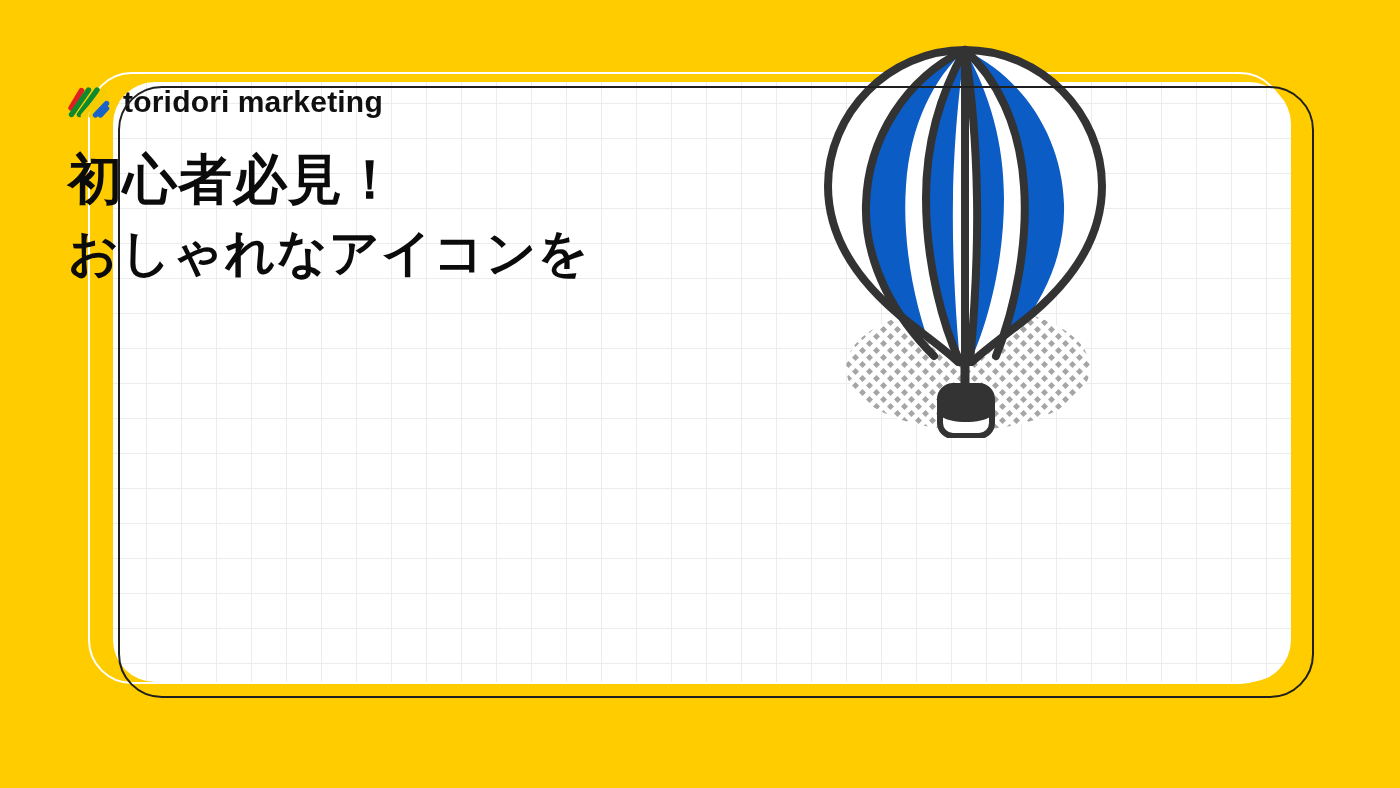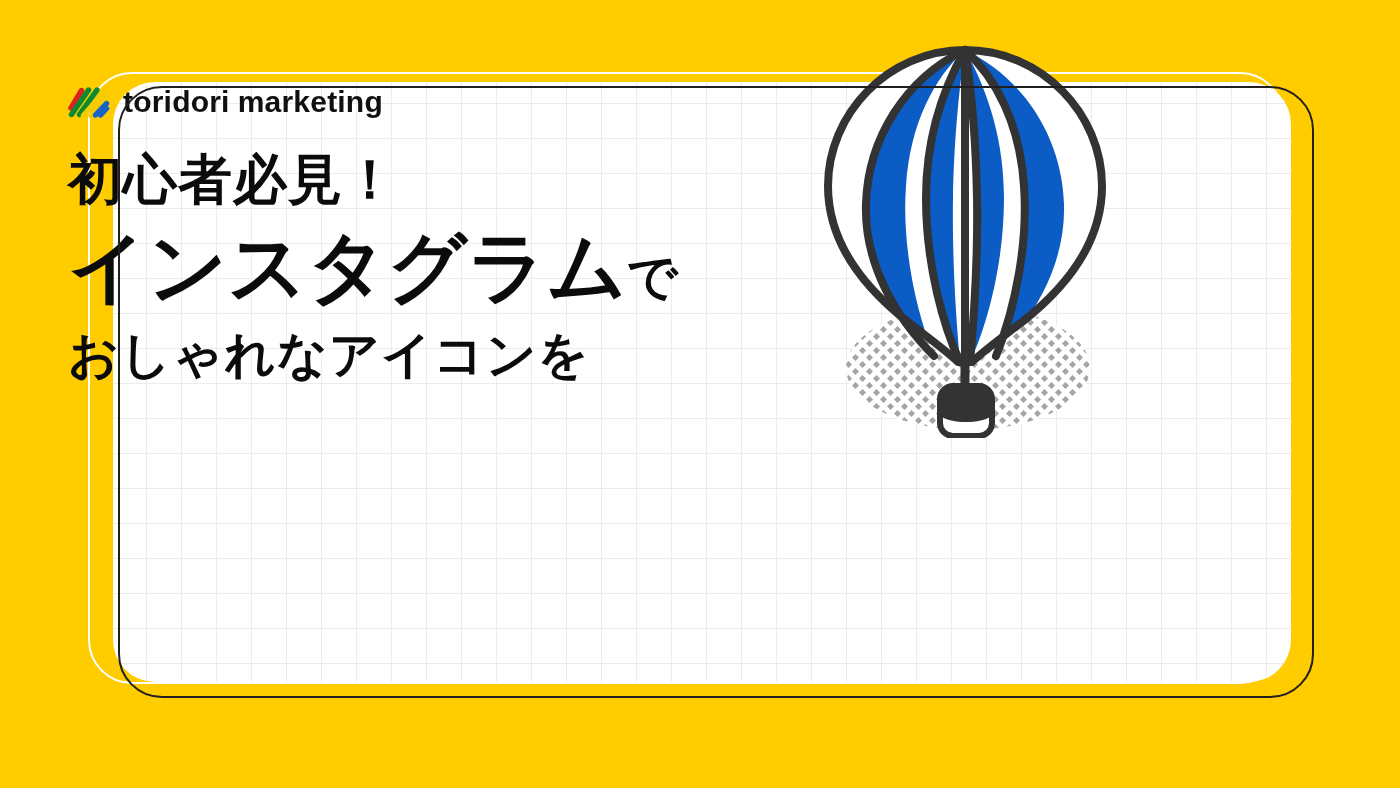--- a/index.html
+++ b/index.html
@@ -183,21 +183,20 @@
           <path d="M34.5 31.0 L40.5 24.5" stroke="#1763C9"></path>
         </g>
       </svg>
       <div class="logo-word">
         <span class="wm-bold">toridori</span><span>&nbsp;</span><span class="wm-light">marketing</span>
       </div>
     </div>
 
     <div class="headline">
       <div class="h-line l1">初心者必見！</div>
-      <div class="h-line l2"><span>インスタグラム</span><span class="suffix">で</span></div>
       <div class="h-line l4">おしゃれなアイコンを</div>
     </div>
 
     <div class="balloon-wrap">
       <svg class="balloon-svg" viewBox="0 0 310 420" aria-hidden="true">
         <defs>
           <pattern id="halftone" width="14" height="14" patternUnits="userSpaceOnUse">
             <rect width="14" height="14" fill="#FFFFFF"></rect>
             <path d="M3.5 0 L7 3.5 L3.5 7 L0 3.5 Z" fill="#A5A5A5"></path>
             <path d="M10.5 7 L14 10.5 L10.5 14 L7 10.5 Z" fill="#A5A5A5"></path>

